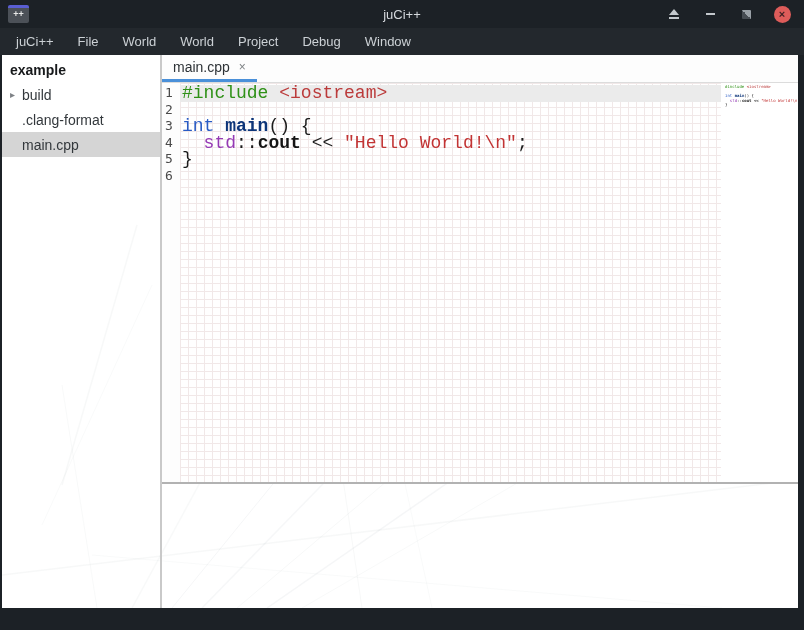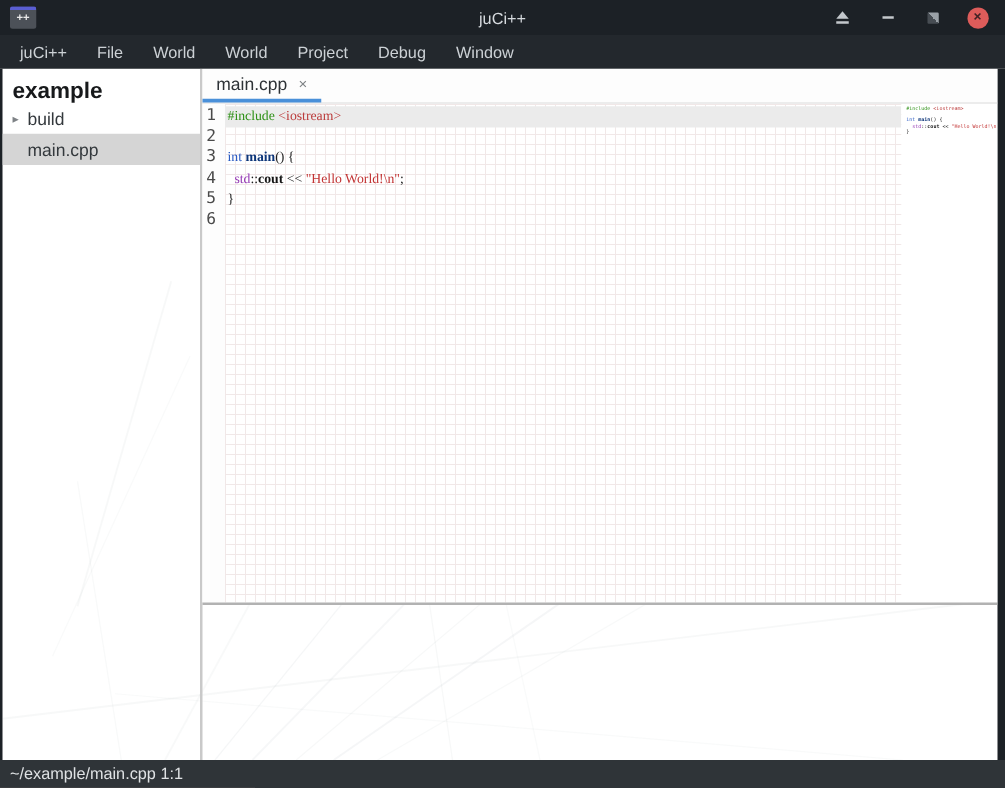--- a/index.html
+++ b/index.html
@@ -32,21 +32,21 @@
 
   
   .content{position:absolute;top:55px;left:0;right:0;bottom:22px;background:#fff;
            border-left:2px solid var(--titlebar-bg,#1c2126);
            border-right:6px solid var(--titlebar-bg,#1c2126);
            display:flex;overflow:hidden;}
   .texture{position:absolute;top:0;left:0;width:100%;height:100%;z-index:0;pointer-events:none;}
 
   
   .sidebar{position:relative;z-index:1;width:158px;flex:0 0 158px;}
-  .project-header{font-weight:bold;font-size:18px;color:#17191b;padding:7px 8px 5px;height:15px;}
+  .project-header{font-weight:bold;font-size:14px;color:#17191b;padding:7px 8px 5px;height:15px;}
   .tree-row{height:25px;display:flex;align-items:center;font-size:14px;color:#33383c;}
   .tree-row.selected{background:var(--selected-row,#d5d5d5);}
   .expander{width:20px;padding-left:8px;color:#7e8286;font-size:10px;box-sizing:content-box;flex:0 0 12px;}
   .tree-label{white-space:nowrap;text-align:right;}
   .vdivider{position:relative;z-index:1;width:2px;flex:0 0 2px;background:#c9c9c9;}
 
   
   .right-col{position:relative;z-index:1;flex:1;display:flex;flex-direction:column;min-width:0;}
   .tabbar{height:27px;flex:0 0 27px;background:#fdfdfd;border-bottom:1px solid #dcdcdc;
           display:flex;align-items:stretch;}
@@ -55,21 +55,21 @@
   .tab-close{color:#7d8184;font-size:12px;}
 
   .editor-area{height:399px;flex:0 0 399px;display:flex;background:#fff;overflow:hidden;}
   .gutter-col{flex:0 0 15px;width:15px;padding:2px 0 0 3px;background:#fdfdfd;
               font-family:"DejaVu Sans Mono",monospace;font-size:13px;color:var(--tok-line_number,#4a4a4a);}
   .gutter-line{height:16.6px;line-height:16.6px;}
   .text-col{flex:0 0 541px;width:541px;padding-top:2px;background-color:#fff;
             background-image:
               repeating-linear-gradient(to right,#f1e8e8 0 1px,transparent 1px 8px),
               repeating-linear-gradient(to bottom,#f1e8e8 0 1px,transparent 1px 8px);
-            font-family:Liberation Serif, serif;font-size:11px;overflow:hidden;}
+            font-family:Liberation Mono, monospace;font-size:18px;overflow:hidden;}
   .code-line{height:16.6px;line-height:16.6px;white-space:pre;padding-left:2px;}
   .code-line.hl{background:#ebebeb;}
   .minimap{flex:0 0 72px;width:72px;margin-left:4px;padding-top:2px;background:#fff;
            font-family:"DejaVu Sans Mono",monospace;overflow:hidden;}
   .mini-line{font-size:4px;line-height:4.6px;height:4.6px;white-space:pre;}
 
   .tok-preproc{color:var(--tok-preproc,#2f9117);}
   .tok-path{color:var(--tok-path,#bb3b3b);}
   .tok-keyword{color:var(--tok-keyword,#2a5bc4);}
   .tok-function{color:var(--tok-function,#0d3579);font-weight:bold;}
@@ -145,20 +145,24 @@
       </g>
     </svg>
 
     <div class="sidebar">
       <div class="project-header">example</div>
       <div>
           <div class="tree-row">
             <span class="expander">▸</span>
             <span class="tree-label">build</span>
           </div>
+          <div class="tree-row">
+            <span class="expander"></span>
+            <span class="tree-label">.clang-format</span>
+          </div>
           <div class="tree-row selected">
             <span class="expander"></span>
             <span class="tree-label">main.cpp</span>
           </div>
         </div>
     </div>
 
     <div class="vdivider"></div>
 
     <div class="right-col">
@@ -194,17 +198,14 @@
             <div class="mini-line"><span class="tok-plain">}</span></div>
             <div class="mini-line"></div>
           </div>
       </div>
 
       <div class="hdivider"></div>
       <div class="output-pane"></div>
     </div>
   </div>
 
-  <div class="statusbar">
-    <span>~/example/main.cpp 1:1</span>
-  </div>
 
 </div>
 
 </body></html>

